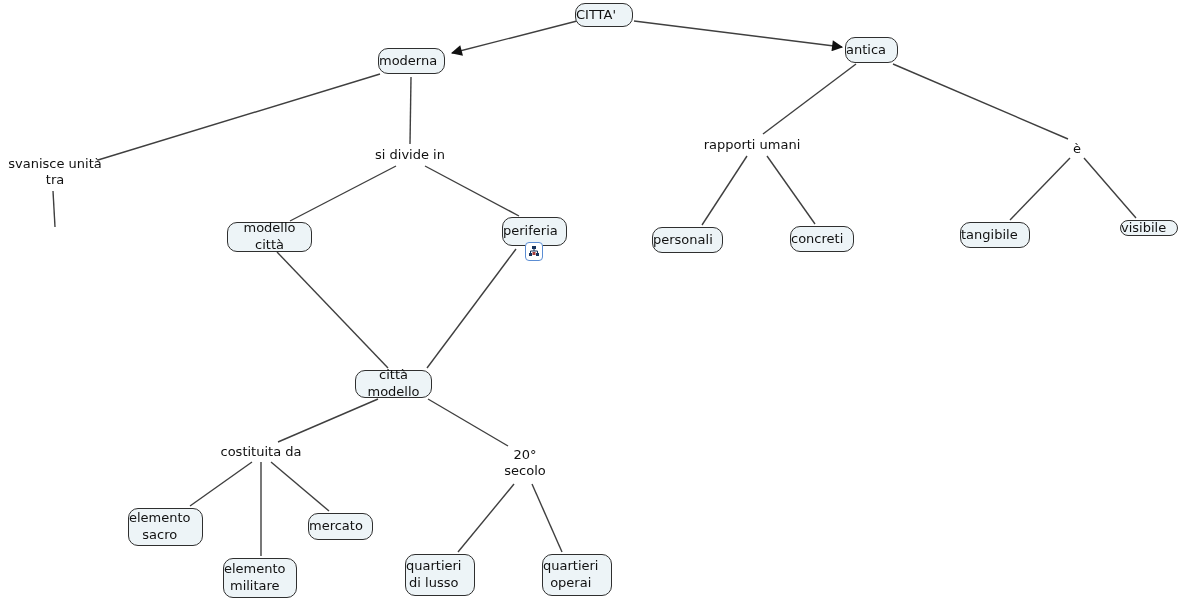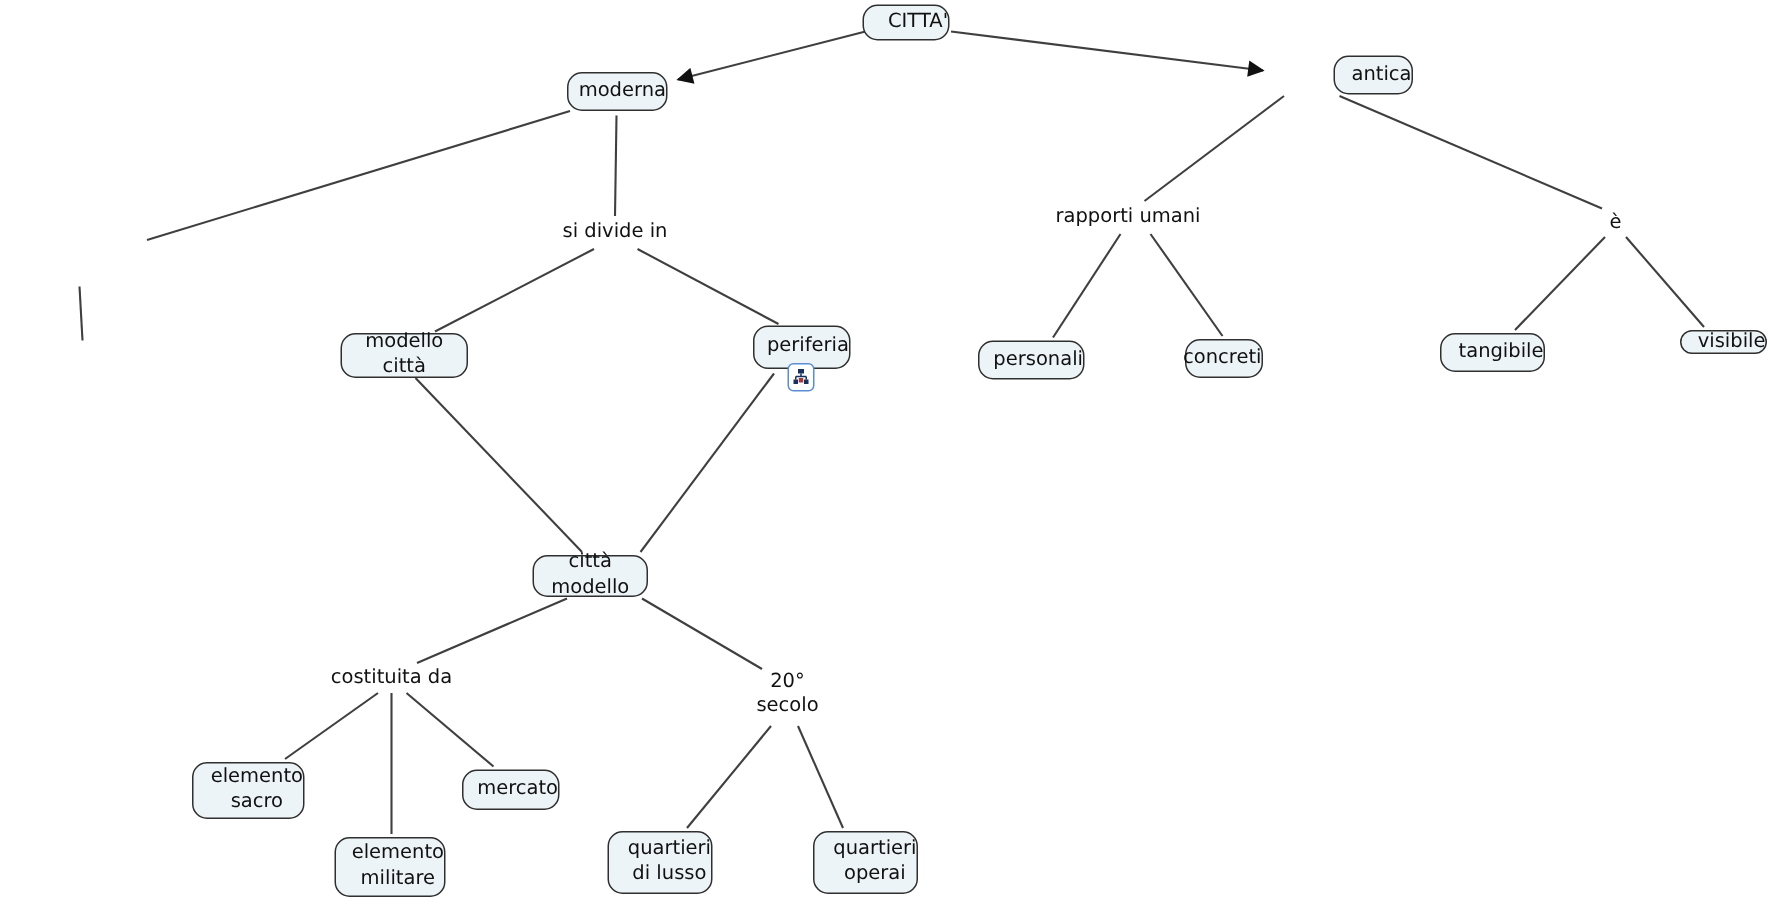--- a/index.html
+++ b/index.html
@@ -2,21 +2,21 @@
 <html><head>
 <meta charset="utf-8">
 <style>
   html,body { margin:0; padding:0; background:#fff; }
   .canvas {
     position:relative; width:1180px; height:601px; background:#ffffff;
     font-family:"DejaVu Sans","Liberation Sans",sans-serif; overflow:hidden;
   }
   svg.wires { position:absolute; left:0; top:0; width:1180px; height:601px; }
   .node {
-    position:absolute; display:flex; align-items:center; justify-content:flex-end;
+    position:absolute; display:flex; align-items:center; justify-content:flex-start;
     background:#edf4f7; border:1px solid #2f2f2f; border-radius:10px;
     font-size:13px; color:#111; text-align:center; box-sizing:border-box;
   }
   .node span { white-space:pre-line; line-height:1.3; }
   .link-label {
     position:absolute; font-size:13px; color:#111; text-align:center;
     white-space:pre-line; line-height:1.2;
   }
   .submap-icon {
     position:absolute; left:525px; top:242px; width:18px; height:19px;
@@ -60,21 +60,21 @@
       <line x1="1084" y1="158" x2="1136" y2="218"></line>
     </g>
   </svg>
 
   <div class="node" style="left:575px;top:3px;width:58px;height:24px;">
     <span>CITTA'</span>
   </div>
   <div class="node" style="left:378px;top:48px;width:67px;height:26px;">
     <span>moderna</span>
   </div>
-  <div class="node" style="left:845px;top:37px;width:53px;height:26px;margin-left:44px;">
+  <div class="node" style="left:845px;top:37px;width:53px;height:26px;">
     <span>antica</span>
   </div>
   <div class="node" style="left:227px;top:222px;width:85px;height:30px;">
     <span>modello città</span>
   </div>
   <div class="node" style="left:502px;top:217px;width:65px;height:29px;">
     <span>periferia</span>
   </div>
   <div class="node" style="left:355px;top:370px;width:77px;height:28px;">
     <span>città modello</span>
@@ -94,30 +94,32 @@
     <span>quartieri
 di lusso</span>
   </div>
   <div class="node" style="left:542px;top:554px;width:70px;height:42px;">
     <span>quartieri
 operai</span>
   </div>
   <div class="node" style="left:652px;top:227px;width:71px;height:26px;">
     <span>personali</span>
   </div>
-  <div class="node" style="left:790px;top:226px;width:52px;height:26px;">
+  <div class="node" style="left:790px;top:226px;width:64px;height:26px;">
     <span>concreti</span>
   </div>
   <div class="node" style="left:960px;top:222px;width:70px;height:26px;">
     <span>tangibile</span>
   </div>
   <div class="node" style="left:1120px;top:220px;width:58px;height:16px;">
     <span>visibile</span>
   </div>
 
+  <div class="link-label" style="left:0px;top:156px;width:110px;">svanisce unità
+tra</div>
   <div class="link-label" style="left:360px;top:147px;width:100px;">si divide in</div>
   <div class="link-label" style="left:211px;top:444px;width:100px;">costituita da</div>
   <div class="link-label" style="left:485px;top:447px;width:80px;">20°
 secolo</div>
   <div class="link-label" style="left:697px;top:137px;width:110px;">rapporti umani</div>
   <div class="link-label" style="left:1062px;top:141px;width:30px;">è</div>
 
   <div class="submap-icon" title="">
     <svg width="12" height="13" viewBox="0 0 12 13">
       <rect x="4" y="1" width="4" height="3" fill="#16325c"></rect>

